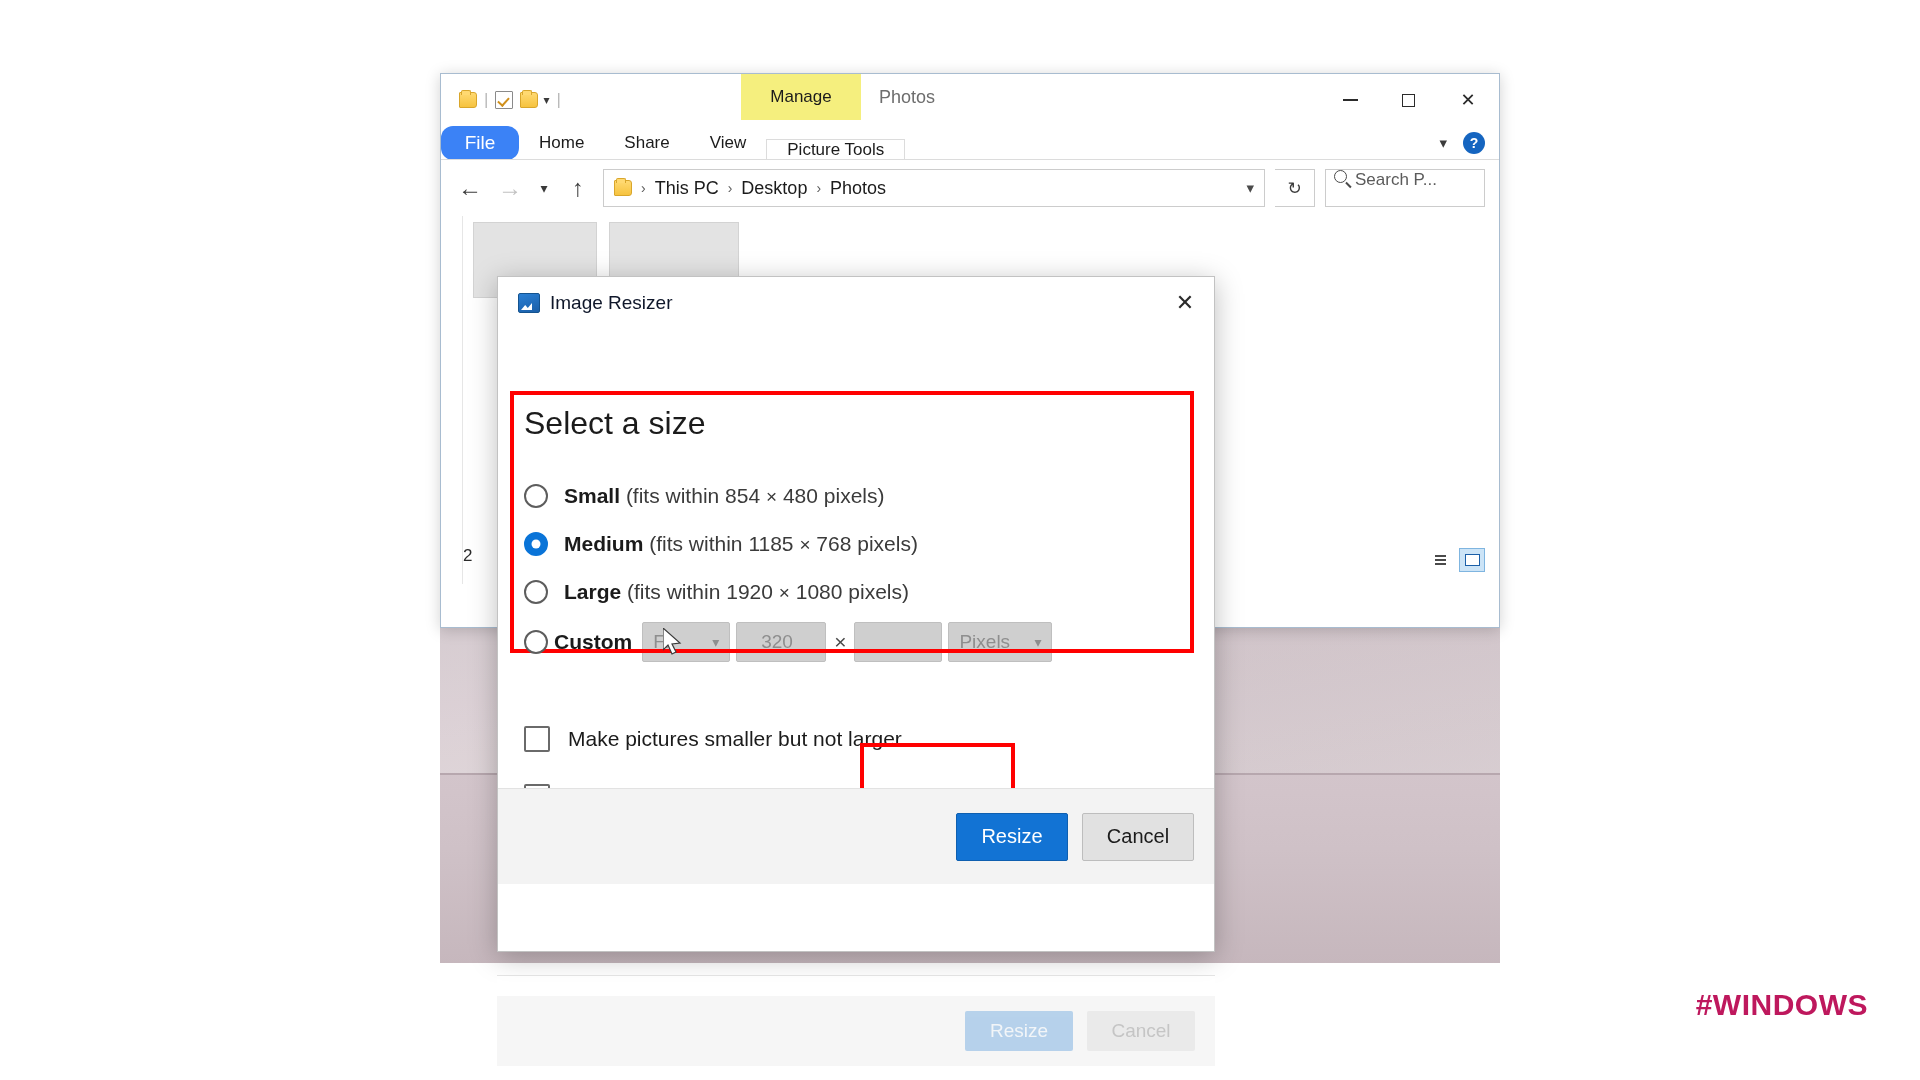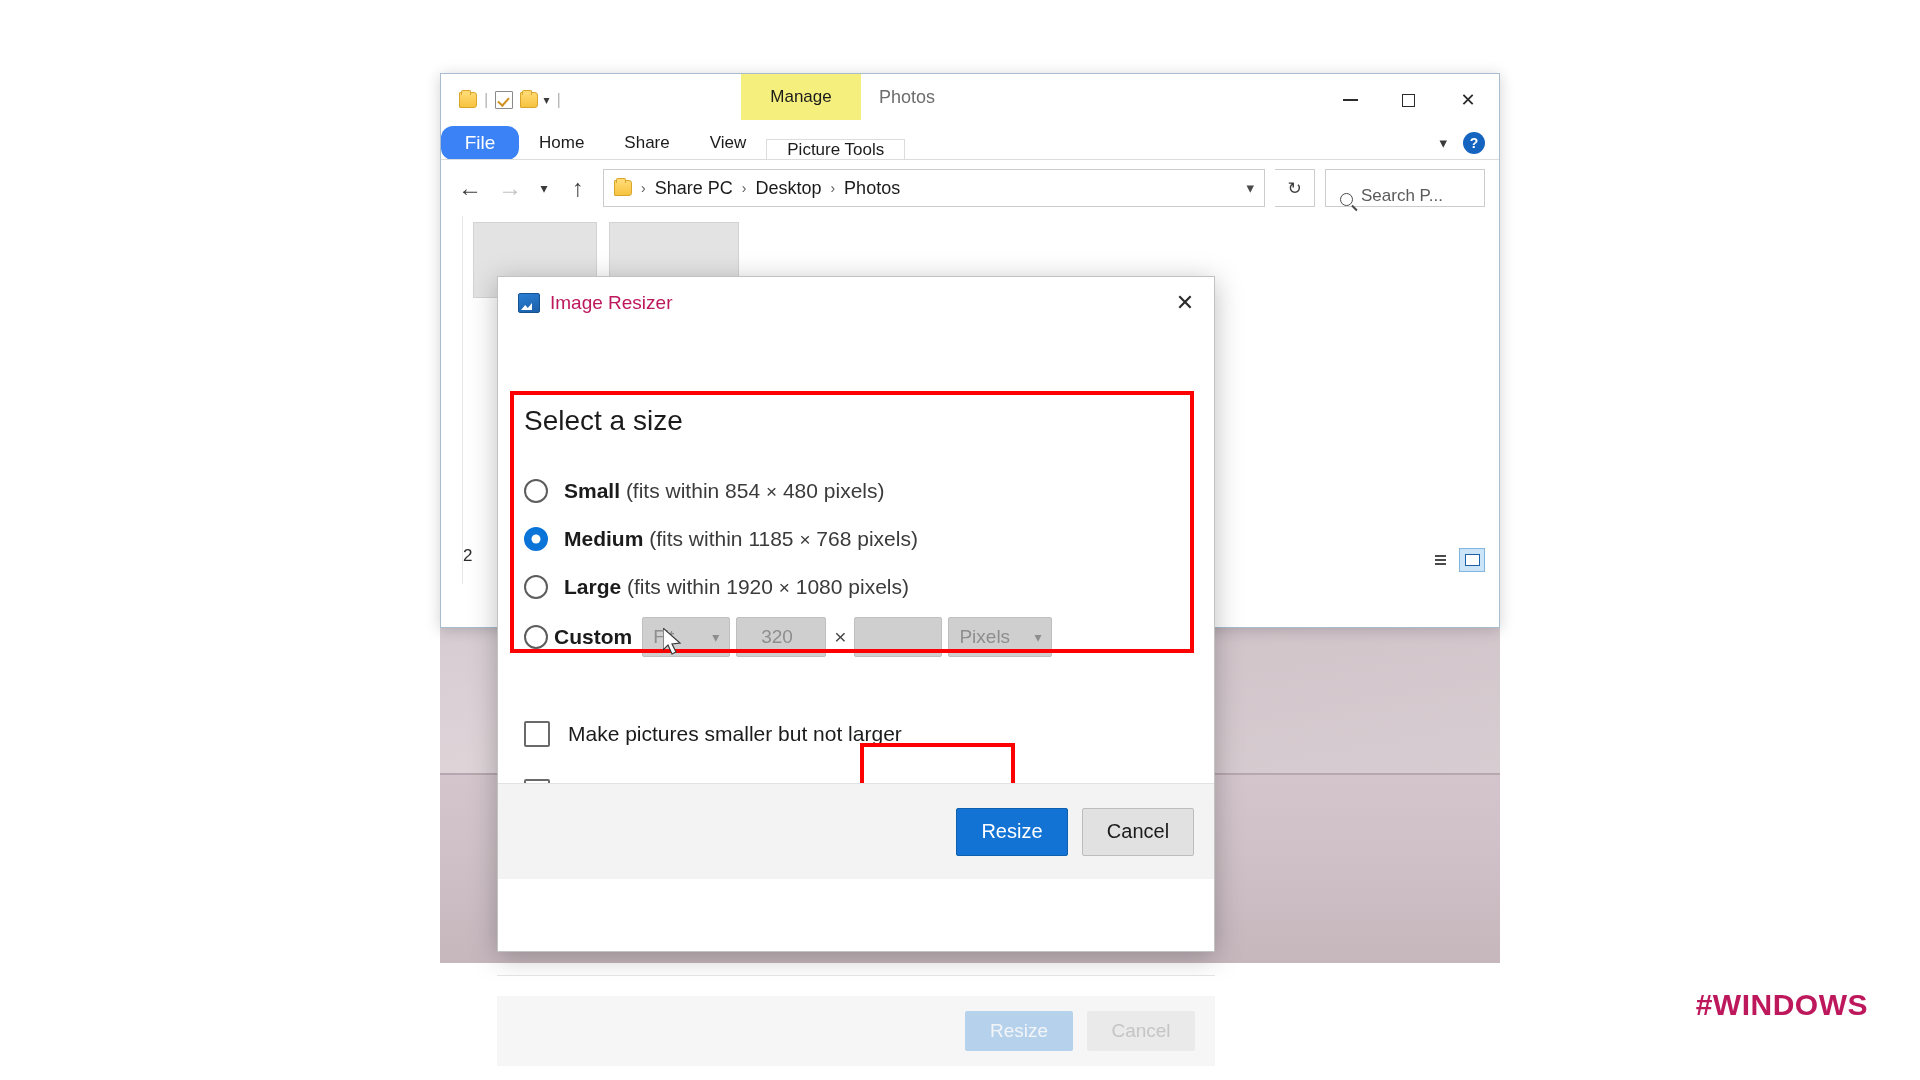--- a/index.html
+++ b/index.html
@@ -131,21 +131,21 @@
   .crumb { font-size: 18px; color:#1b1b1b; }
   .crumb-sep { font-size: 14px; color:#5b5b5b; }
   .addr-caret { margin-left:auto; font-size: 15px; color:#4a4a4a; }
   .refresh-btn {
     width: 40px; height: 38px; border:1px solid #cccccc; border-left:none;
     display:flex; align-items:center;justify-content:center; font-size:17px;color:#3a3a3a;
     background:#fff;
   }
   .search-field {
     width: 160px; height: 38px; border:1px solid #cccccc; background:#fff;
-    display:flex; align-items:flex-end; gap:8px; padding: 0 14px;
+    display:flex; align-items:flex-start; gap:8px; padding: 0 8px;
   }
   .mag {
     width:13px;height:13px;border:1.8px solid #4a4a4a;border-radius:50%;
     position:relative; flex:none;
   }
   .mag:after{content:"";position:absolute;right:-6px;bottom:-4px;width:7px;height:1.8px;
     background:#4a4a4a;transform:rotate(45deg);}
   .search-text { font-size: 17px; color:#5b5b5b; }
 
   
@@ -178,38 +178,38 @@
   }
   .dlg-app-ico {
     width: 22px; height:20px; position:relative; flex:none; margin-right:10px;
     background: linear-gradient(160deg,#2a7fd4,#1b5fa8);
     border:1px solid #14538f; border-radius:2px;
   }
   .dlg-app-ico:after{
     content:""; position:absolute; left:2px; bottom:2px; width:11px;height:7px;
     background:#ffffff; clip-path: polygon(0 100%, 38% 30%, 62% 70%, 100% 0, 100% 100%);
   }
-  .dlg-title { font-size: 19px; color:#be185d; }
+  .dlg-title { font-size: 19px; color:#0f172a; }
   .dlg-close {
     position:absolute; right: 0; top:0; width: 58px; height: 52px;
     display:flex; align-items:center; justify-content:center;
     font-size: 22px; color:#2b2b2b;
   }
 
   .dlg-body { position:relative; padding: 0; }
 
   
   .hl-box {
     position:absolute; border: 4px solid #ff0000; pointer-events:none;
   }
   #hl-size { left: 12px; top: 62px; width: 684px; height: 262px; }
   #hl-resize { left: 362px; top: 414px; width: 155px; height: 92px; }
 
   .group-title {
-    font-size: 28px; color:#1b1b1b; padding: 76px 5px 0 26px; font-weight:400;
+    font-size: 32px; color:#1b1b1b; padding: 76px 5px 0 26px; font-weight:400;
   }
   .radio-list { padding: 30px 0 0 26px; }
   .radio-row { display:flex; align-items:center; height: 48px; gap: 16px; }
   .radio {
     width: 24px; height: 24px; border-radius:50%;
     border: 2px solid #5d5d5d; background:#fff; flex:none; position:relative;
   }
   .radio.checked { border-color:#0a74d8; background:#0a74d8; border-width:2px; }
   .radio.checked:after{
     content:""; position:absolute; left:50%; top:50%; width:9px;height:9px;
@@ -337,21 +337,21 @@
     </div>
 
     <div class="exp-addressbar">
       <span class="nav-arrow">←</span>
       <span class="nav-arrow dim">→</span>
       <span class="nav-caret">▾</span>
       <span class="nav-arrow">↑</span>
       <div class="addr-field">
         <span class="folder-ico"></span>
         <span class="crumb-sep">›</span>
-        <span class="crumb">Share PC</span>
+        <span class="crumb">This PC</span>
         <span class="crumb-sep">›</span>
         <span class="crumb">Desktop</span>
         <span class="crumb-sep">›</span>
         <span class="crumb">Photos</span>
         <span class="addr-caret">▾</span>
       </div>
       <div class="refresh-btn">↻</div>
       <div class="search-field">
         <span class="mag"></span>
         <span class="search-text">Search P...</span>

